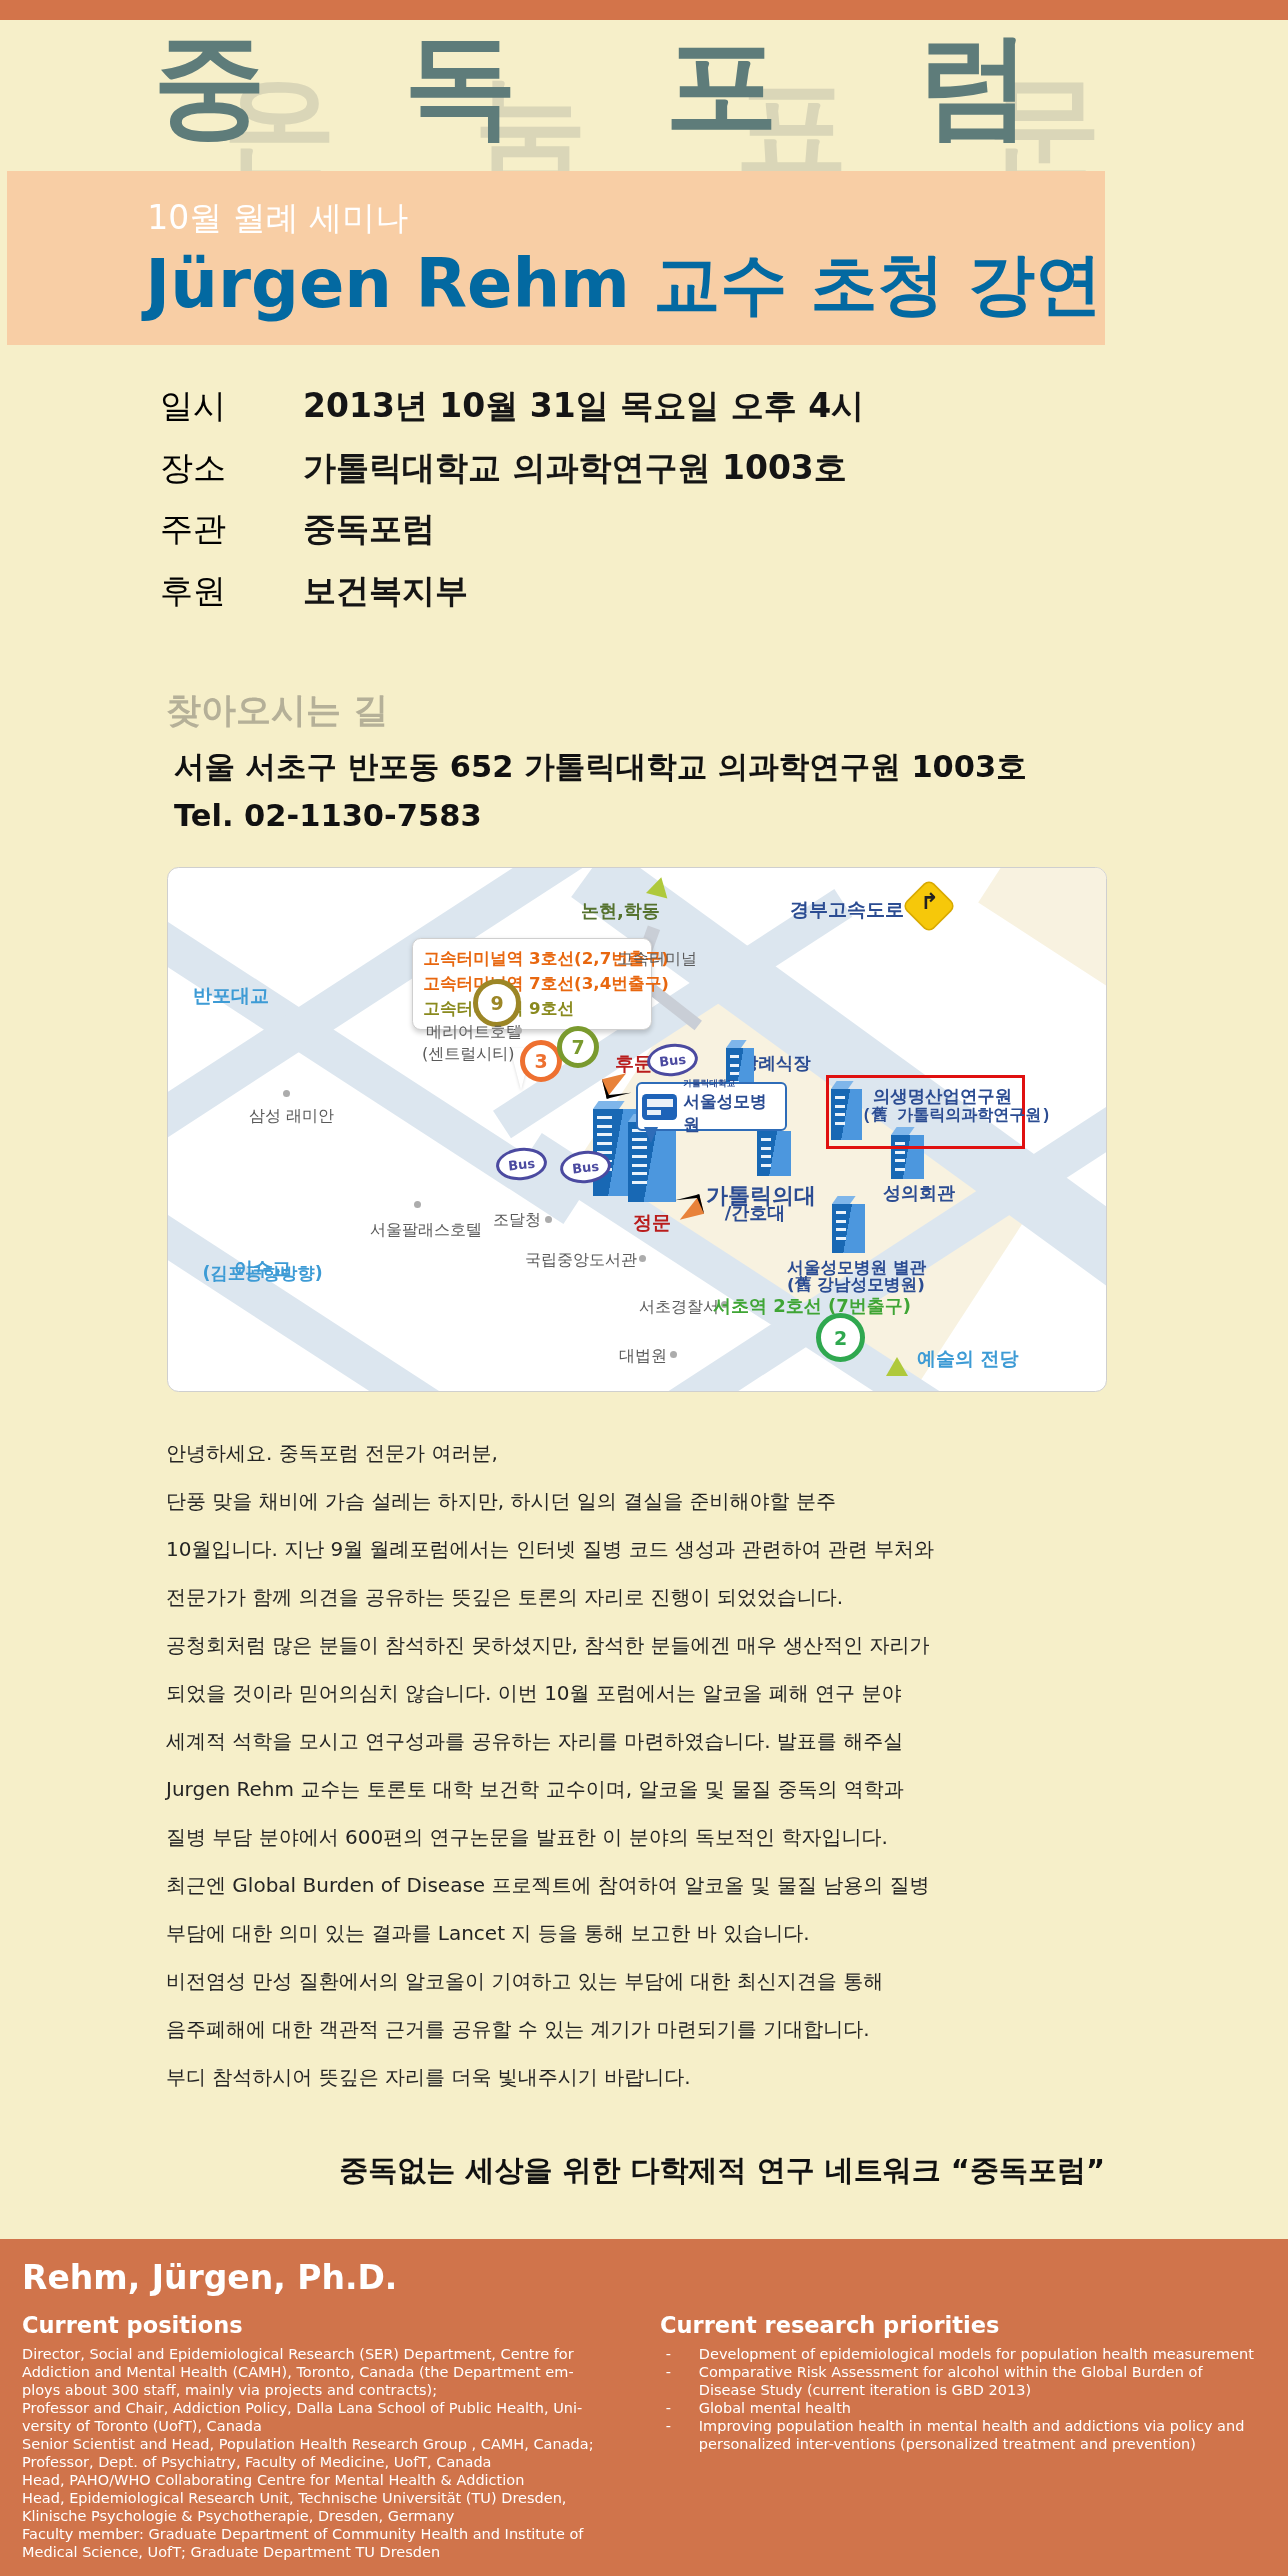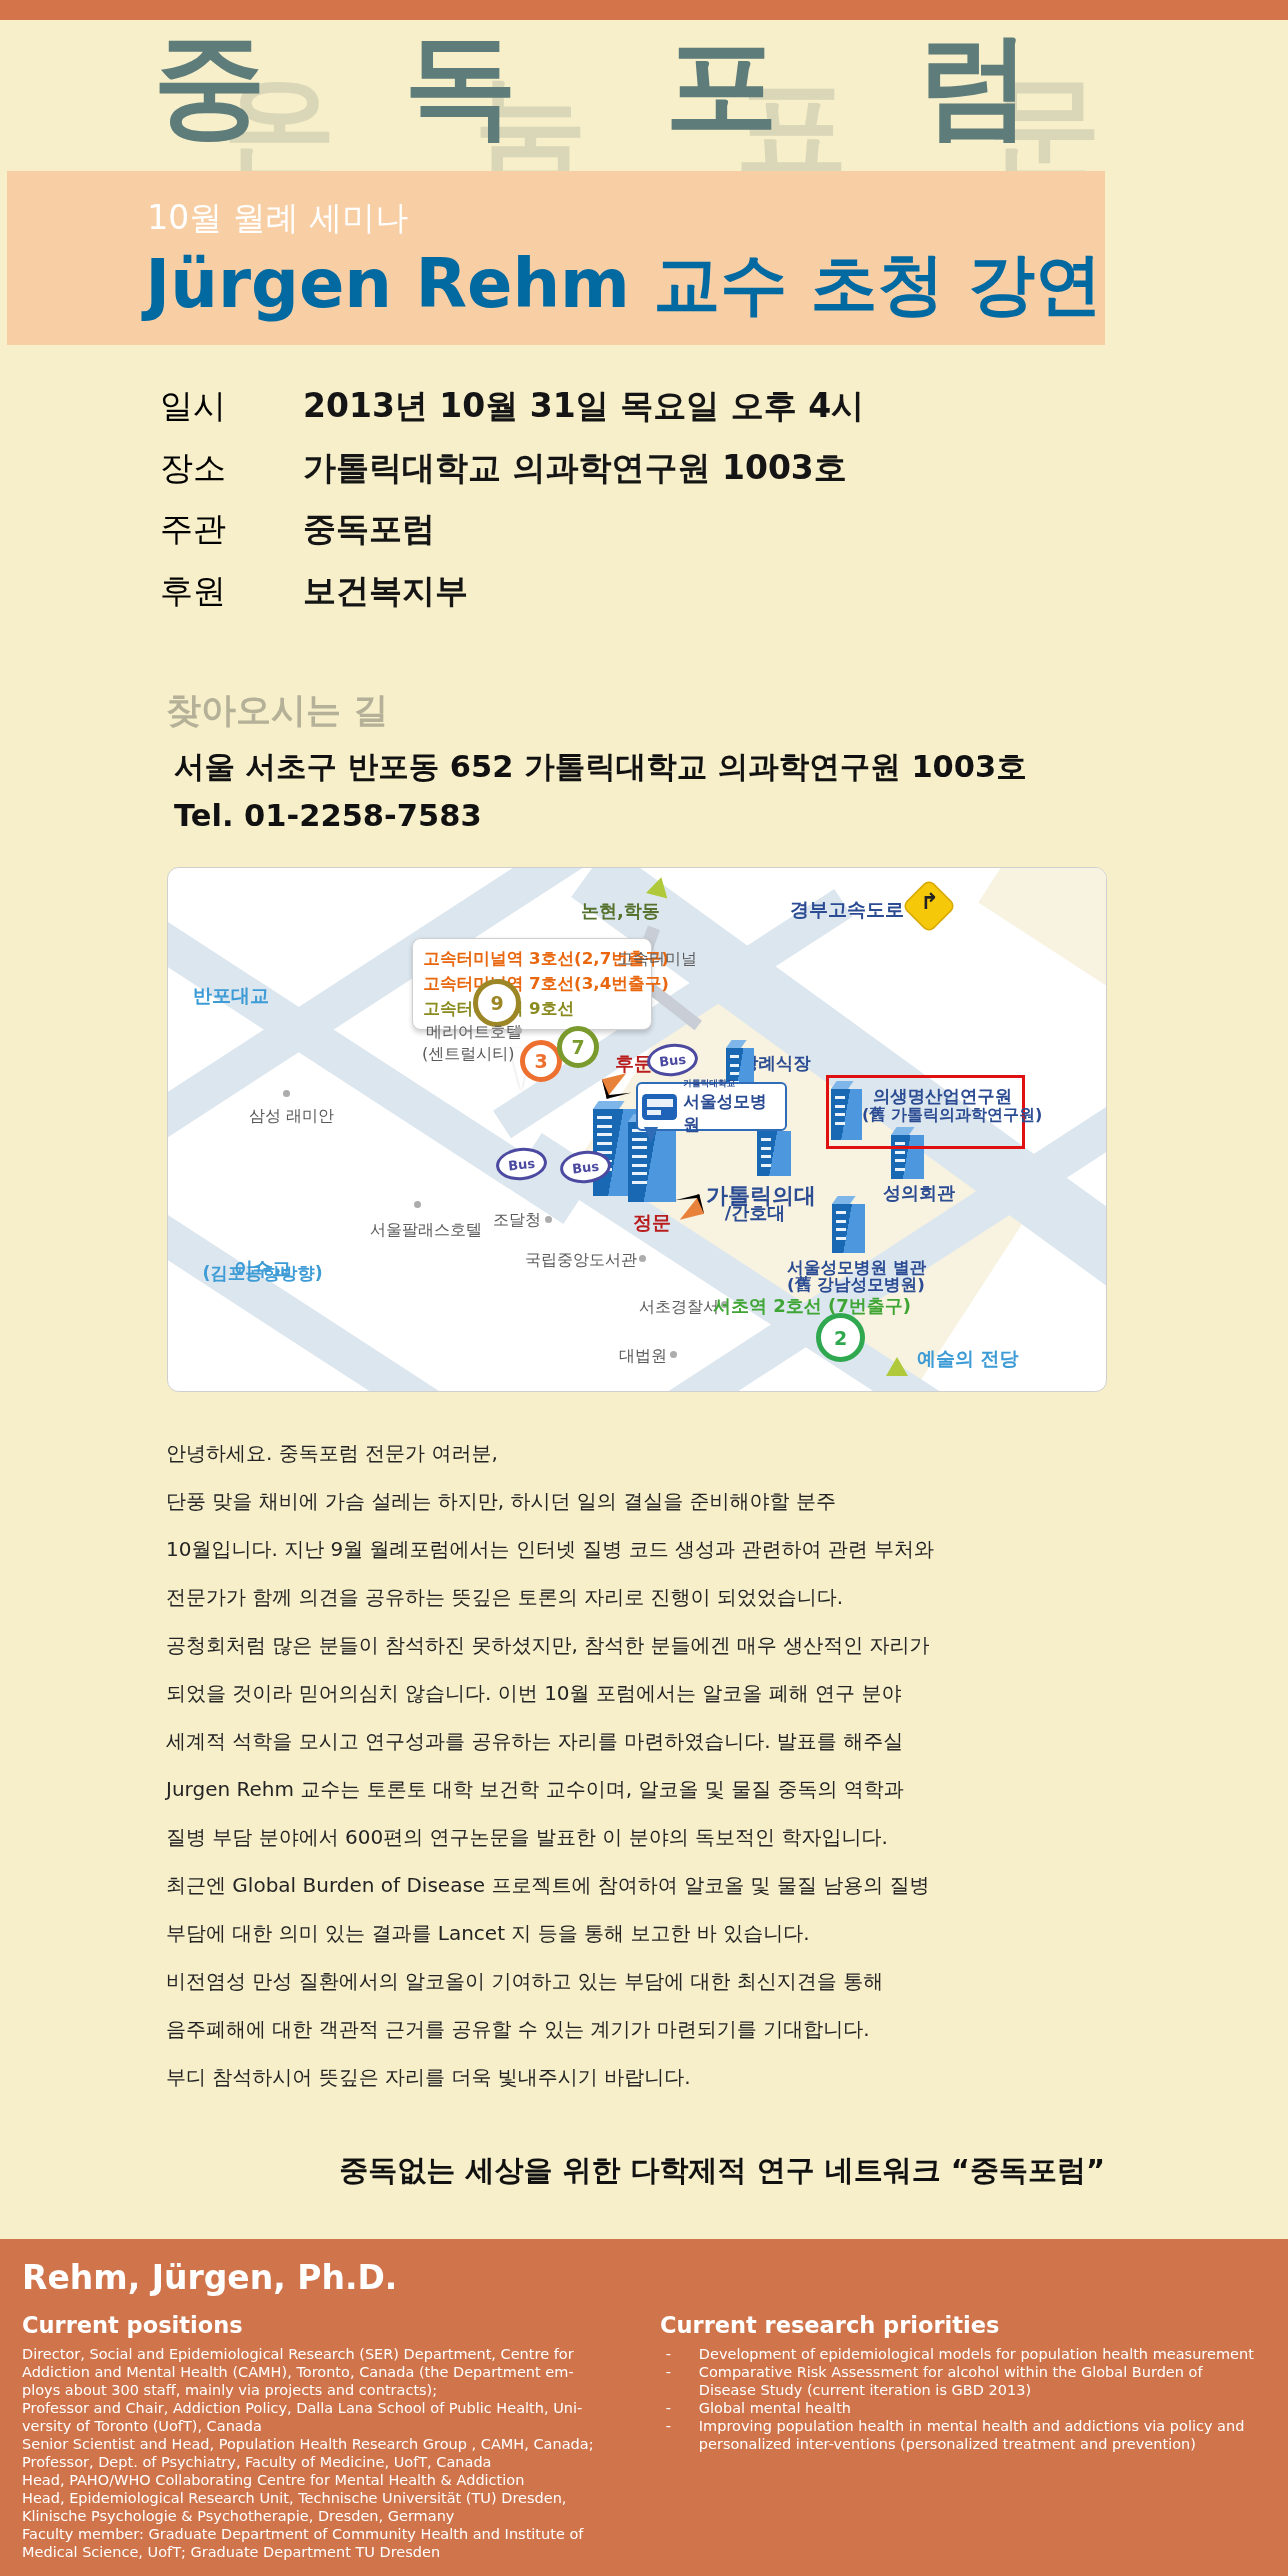--- a/index.html
+++ b/index.html
@@ -122,21 +122,21 @@
   </div>
   <div class="irow" style="top:507px">
     <span class="ilabel">주관</span><span class="ivalue">중독포럼</span>
   </div>
   <div class="irow" style="top:569px">
     <span class="ilabel">후원</span><span class="ivalue">보건복지부</span>
   </div>
 
   <div class="dhead">찾아오시는 길</div>
   <div class="daddr">서울 서초구 반포동 652 가톨릭대학교 의과학연구원 1003호</div>
-  <div class="dtel">Tel. 01-2258-7583</div>
+  <div class="dtel">Tel. 02-1130-7583</div>
 
   <div id="map">
 
     <div class="blk" style="left:436px;top:193px;width:407px;height:240px;transform:rotate(33deg);"></div>
     <div class="blk" style="left:829px;top:-29px;width:233px;height:138px;transform:rotate(33deg);"></div>
 
     <div class="rd" style="left:-58px;top:20.4px;width:553px;height:38px;transform:rotate(33deg);"></div>
     <div class="rd" style="left:-87px;top:284px;width:654px;height:38px;transform:rotate(-33deg);"></div>
     <div class="rd" style="left:-58px;top:313px;width:654px;height:38px;transform:rotate(33deg);"></div>
     <div class="rd" style="left:400px;top:592px;width:800px;height:38px;transform:rotate(-33deg);"></div>
@@ -201,21 +201,21 @@
       <div class="hicon"></div>
       <div>
         <div style="font-size:8.7px;color:#2B4C92;font-weight:bold;">가톨릭대학교</div>
         <div style="font-size:16.7px;color:#2B4C92;font-weight:bold;">서울성모병원</div>
       </div>
     </div>
     <div class="hco-tip"></div>
 
     <div class="target"></div>
     <div class="ml nv" style="left:702px;top:216px;width:145px;text-align:center;font-size:17.4px;">의생명산업연구원</div>
-    <div class="ml nv" style="left:694px;top:237px;width:160px;text-align:center;font-size:16px;">(舊 가톨릭의과학연구원)</div>
+    <div class="ml nv" style="left:694px;top:237px;width:160px;text-align:center;font-size:16px;font-family:Liberation Mono, monospace;">(舊 가톨릭의과학연구원)</div>
 
     <span class="ml gy" style="left:81px;top:238px;">삼성 래미안</span>
     <div class="dot" style="left:115px;top:222px;"></div>
 
     <div class="bus" style="left:328px;top:280px;">
         <span>Bus</span>
       </div>
     <div class="bus" style="left:392px;top:283px;">
         <span>Bus</span>
       </div>

